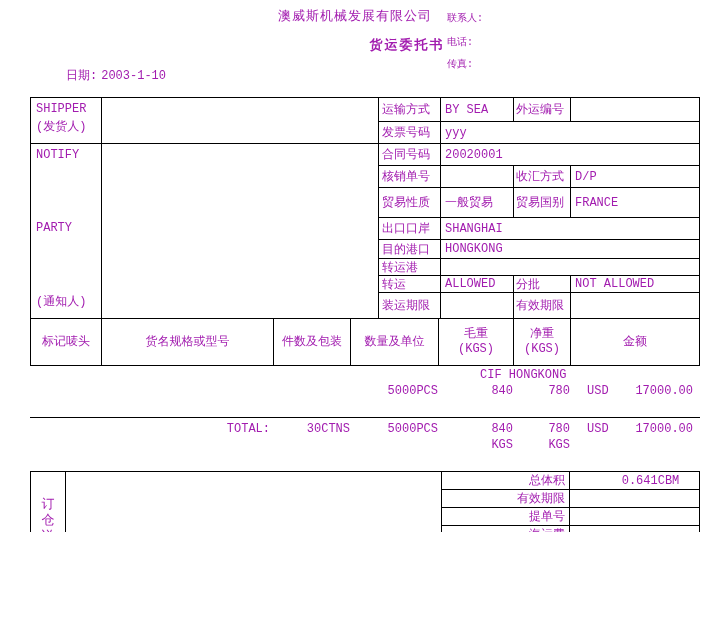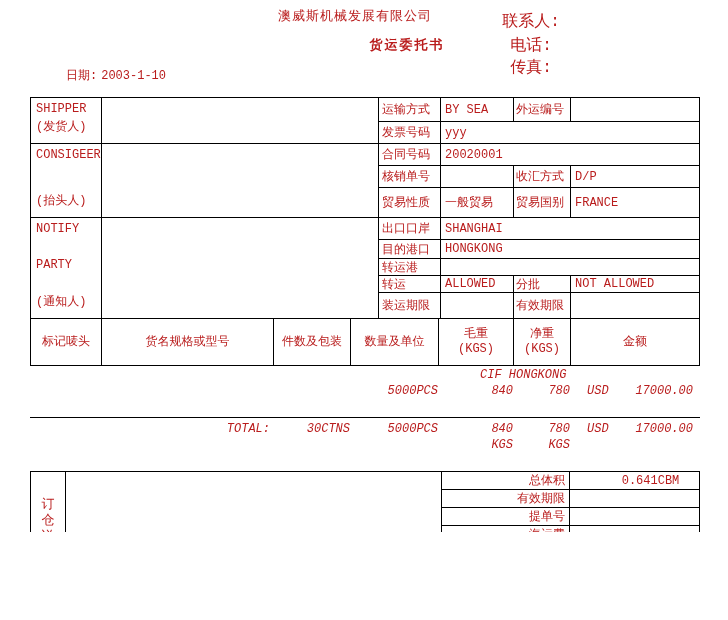--- a/index.html
+++ b/index.html
@@ -1,24 +1,24 @@
 <!DOCTYPE html>
 <html><head>
 <meta charset="utf-8">
 <style>
   html,body{margin:0;padding:0;background:#fff;}
   .page{
     position:relative;width:728px;height:532px;background:#ffffff;
     font-family:"Liberation Mono","DejaVu Sans",monospace;
-    font-size:12px;color:#b91c1c;overflow:hidden;
+    font-size:12px;color:#a21caf;overflow:hidden;
   }
   .abs{position:absolute;}
   .hdr-company{top:7px;left:0;width:710px;text-align:center;font-size:13px;letter-spacing:1px;}
   .hdr-title{top:36px;left:16px;width:710px;text-align:center;font-size:13px;font-weight:bold;letter-spacing:2px;padding-left:36px;}
-  .hdr-contact{left:471px;width:120px;text-align:center;font-size:16px;}
+  .hdr-contact{left:447px;width:120px;text-align:left;font-size:10px;}
   .hdr-date{left:66px;top:67px;}
   .hdr-date span{margin-right:4px;}
 
   
   .tbl-upper{left:30px;top:97px;width:670px;height:222px;border:1px solid #000;box-sizing:border-box;display:flex;}
   .left-part{width:348px;border-right:1px solid #000;box-sizing:border-box;display:flex;flex-direction:column;}
   .lrow{display:flex;border-bottom:1px solid #000;box-sizing:border-box;}
   .lrow.last{flex:1;border-bottom:none;}
   .lcell{width:71px;border-right:1px solid #000;box-sizing:border-box;display:flex;flex-direction:column;justify-content:space-between;padding:4px 8px 8px 5px;}
   .lempty{flex:1;}
@@ -31,21 +31,21 @@
   .rval2{flex:1;display:flex;align-items:center;padding-left:4px;}
   .rspan{flex:1;display:flex;align-items:center;padding-left:4px;}
 
   
   .goods-header{left:30px;top:318px;width:670px;height:48px;border:1px solid #000;box-sizing:border-box;display:flex;}
   .gcell{border-right:1px solid #000;box-sizing:border-box;display:flex;flex-direction:column;align-items:center;justify-content:center;line-height:15px;}
   .gcell.lastcol{border-right:none;}
 
   
   .data-area{left:30px;top:366px;width:670px;height:105px;}
-  .dcell{position:absolute;line-height:13px;white-space:pre;font-style:italic;}
+  .dcell{position:absolute;line-height:13px;white-space:pre;}
   .total-line{position:absolute;top:51px;left:0;width:670px;height:1px;background:#000;}
 
   
   .bottom-box{left:30px;top:471px;width:670px;height:115px;border:1px solid #000;box-sizing:border-box;display:flex;}
   .b-left{width:35px;border-right:1px solid #000;box-sizing:border-box;display:flex;align-items:center;justify-content:center;}
   .vtext{width:14px;line-height:16px;word-break:break-all;text-align:center;font-size:13px;}
   .b-mid{flex:1;}
   .b-right{width:258px;border-left:1px solid #000;box-sizing:border-box;display:flex;flex-direction:column;}
   .brow{display:flex;border-bottom:1px solid #000;box-sizing:border-box;height:18px;gap:32px;}
   .brow.last{flex:1;border-bottom:none;}
@@ -72,27 +72,20 @@
 
   <div class="abs tbl-upper">
     <div class="left-part">
       <div class="lrow" style="height:46px;">
         <div class="lcell">
           <div>SHIPPER</div>
           <div>(发货人)</div>
         </div>
         <div class="lempty"></div>
       </div>
-      <div class="lrow" style="height:74px;">
-        <div class="lcell">
-          <div>CONSIGEER</div>
-          <div>(抬头人)</div>
-        </div>
-        <div class="lempty"></div>
-      </div>
       <div class="lrow last">
         <div class="lcell">
           <div>NOTIFY</div>
           <div>PARTY</div>
           <div>(通知人)</div>
         </div>
         <div class="lempty"></div>
       </div>
     </div>
 

